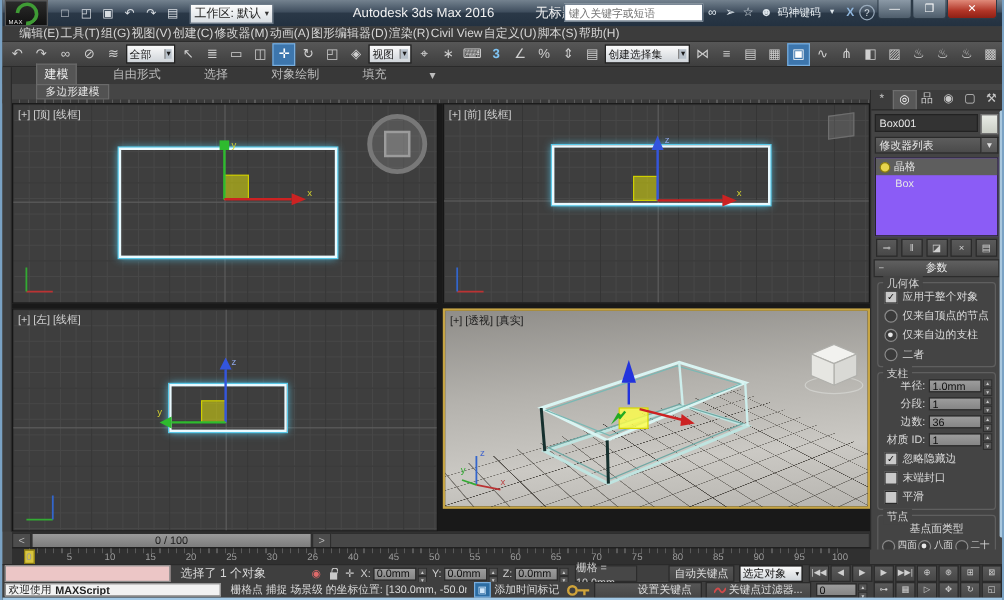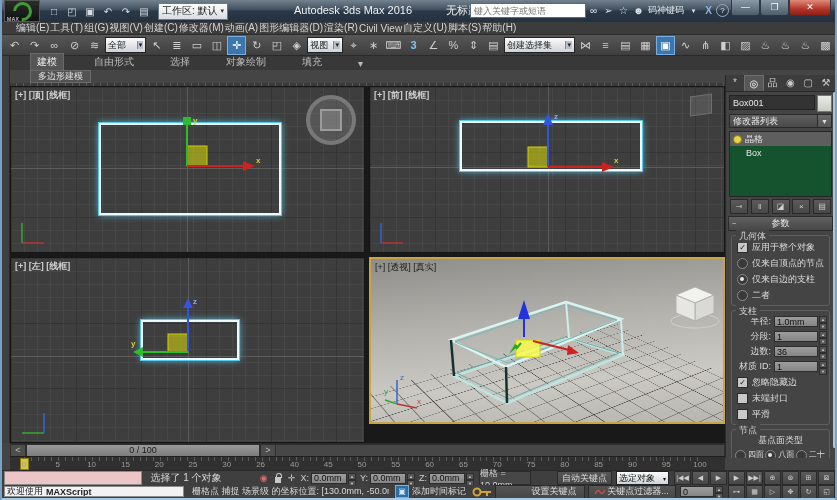--- a/index.html
+++ b/index.html
@@ -52,21 +52,21 @@
     padding:0 7px;font-size:9px;color:#e2e2e2;}
   #tickstrip{position:absolute;left:0;top:83px;width:100%;height:3px;
     background:repeating-linear-gradient(90deg,#5a5a5a 0 1px,#3a3a3a 1px 7px);}
   
   #leftstrip{position:absolute;left:0;top:56px;width:8px;height:387px;background:#3f3f3f;border-right:1px solid #2a2a2a;box-sizing:border-box;}
   #vparea{position:absolute;left:8px;top:86px;width:715px;height:357px;background:#191919;}
   .vp{position:absolute;overflow:hidden;background:#3e3e3e;border:1px solid #161616;box-sizing:border-box;}
   .vp.ortho{background-image:
     linear-gradient(#353535 1px,transparent 1px),linear-gradient(90deg,#353535 1px,transparent 1px),
     linear-gradient(#474747 1px,transparent 1px),linear-gradient(90deg,#474747 1px,transparent 1px);
-    background-size:65px 65px,65px 65px,13px 13px,13px 13px;font-weight:bold;}
+    background-size:65px 65px,65px 65px,13px 13px,13px 13px;}
   #vp-top{left:0;top:0;width:355px;height:167px;}
   #vp-front{left:359px;top:0;width:356px;height:167px;}
   #vp-left{left:0;top:171px;width:355px;height:186px;}
   #vp-persp{left:359px;top:171px;width:356px;height:167px;border:2px solid #c7a544;
     background:linear-gradient(175deg,#8f8d89 0%,#b4b2ad 40%,#cbc9c4 72%,#b7b5b0 100%);}
   .vplabel{position:absolute;left:4px;top:2px;font-size:9px;color:#d0d0d0;z-index:5;}
   #vp-persp .vplabel{color:#1d1d1d;}
   .axline{position:absolute;background:#5c5c5c;}
   .selrect{position:absolute;border:2px solid #eafaff;box-shadow:0 0 0 1px #58c8e8,0 0 7px #58c8e8;}
   .viewcube-ortho{position:absolute;right:8px;top:8px;width:42px;height:42px;border-radius:50%;
@@ -132,21 +132,21 @@
   .cptab{flex:1;text-align:center;line-height:16px;font-size:10px;color:#c8c8c8;}
   .cptab.active{background:#585858;border:1px solid #6e6e6e;border-bottom:none;color:#fff;}
   #namerow{display:flex;margin:3px 3px 2px 3px;gap:2px;}
   #objname{flex:1;height:13px;background:#333;border:1px solid #222;color:#e8e8e8;font-size:9px;display:flex;align-items:center;padding:0 3px;}
   #colorswatch{width:13px;height:15px;background:linear-gradient(#e9ece6,#c9cdc4);border:1px solid #777;}
   #modlist{display:flex;margin:0 3px 3px 3px;height:14px;}
   #modlist .val{flex:1;background:linear-gradient(#5d5d5d,#4a4a4a);border:1px solid #2a2a2a;color:#e8e8e8;
     font-size:9px;display:flex;align-items:center;padding:0 3px;}
   #modlist .arr{width:13px;background:linear-gradient(#6a6a6a,#555);border:1px solid #2a2a2a;border-left:none;
     color:#ddd;font-size:7px;text-align:center;line-height:13px;}
-  #stack{height:64px;margin:0 3px;background:#14532d;border:1px solid #262626;}
+  #stack{height:64px;margin:0 3px;background:#8b5cf6;border:1px solid #262626;}
   .stackrow{height:14px;display:flex;align-items:center;font-size:9px;color:#e6e6e6;padding-left:3px;gap:3px;}
   .stackrow.selected{background:#5e5e5e;}
   .stackrow.indent{padding-left:16px;}
   .bulb{width:7px;height:7px;border-radius:50%;background:#e8d44c;border:1px solid #8a7a10;}
   #stacktools{display:flex;justify-content:space-between;margin:2px 4px;}
   .stkbtn{width:16px;height:13px;line-height:13px;text-align:center;background:linear-gradient(#5a5a5a,#484848);
     border:1px solid #2a2a2a;color:#cfcfcf;font-size:8px;}
   .rollout{margin:2px 2px 0 2px;}
   .rollhead{height:13px;background:linear-gradient(#606060,#474747);border:1px solid #2c2c2c;display:flex;align-items:center;
     font-size:9px;color:#eee;position:relative;justify-content:center;}

